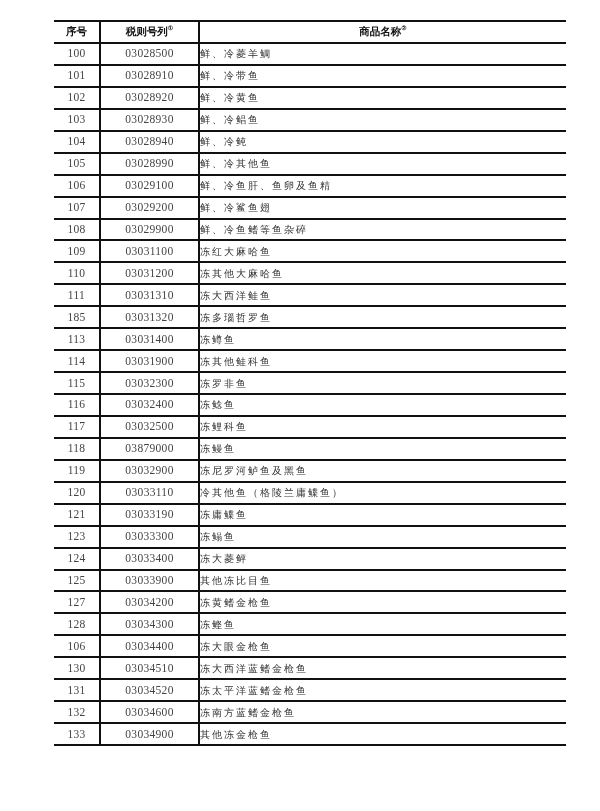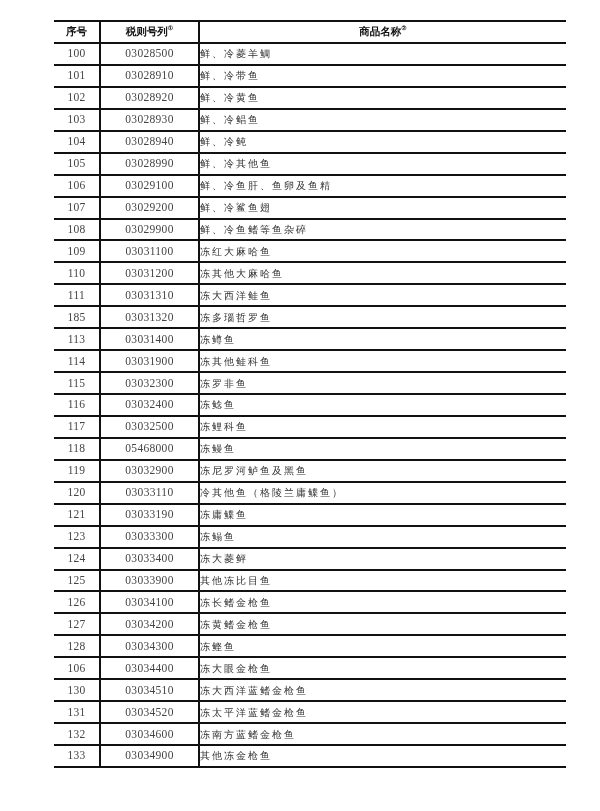--- a/index.html
+++ b/index.html
@@ -135,21 +135,21 @@
         <td class="code">03032400</td>
         <td class="name">冻鲶鱼</td>
       </tr>
       <tr>
         <td class="seq">117</td>
         <td class="code">03032500</td>
         <td class="name">冻鲤科鱼</td>
       </tr>
       <tr>
         <td class="seq">118</td>
-        <td class="code">05468000</td>
+        <td class="code">03879000</td>
         <td class="name">冻鳗鱼</td>
       </tr>
       <tr>
         <td class="seq">119</td>
         <td class="code">03032900</td>
         <td class="name">冻尼罗河鲈鱼及黑鱼</td>
       </tr>
       <tr>
         <td class="seq">120</td>
         <td class="code">03033110</td>
@@ -167,25 +167,20 @@
       </tr>
       <tr>
         <td class="seq">124</td>
         <td class="code">03033400</td>
         <td class="name">冻大菱鲆</td>
       </tr>
       <tr>
         <td class="seq">125</td>
         <td class="code">03033900</td>
         <td class="name">其他冻比目鱼</td>
-      </tr>
-      <tr>
-        <td class="seq">126</td>
-        <td class="code">03034100</td>
-        <td class="name">冻长鳍金枪鱼</td>
       </tr>
       <tr>
         <td class="seq">127</td>
         <td class="code">03034200</td>
         <td class="name">冻黄鳍金枪鱼</td>
       </tr>
       <tr>
         <td class="seq">128</td>
         <td class="code">03034300</td>
         <td class="name">冻鲣鱼</td>

